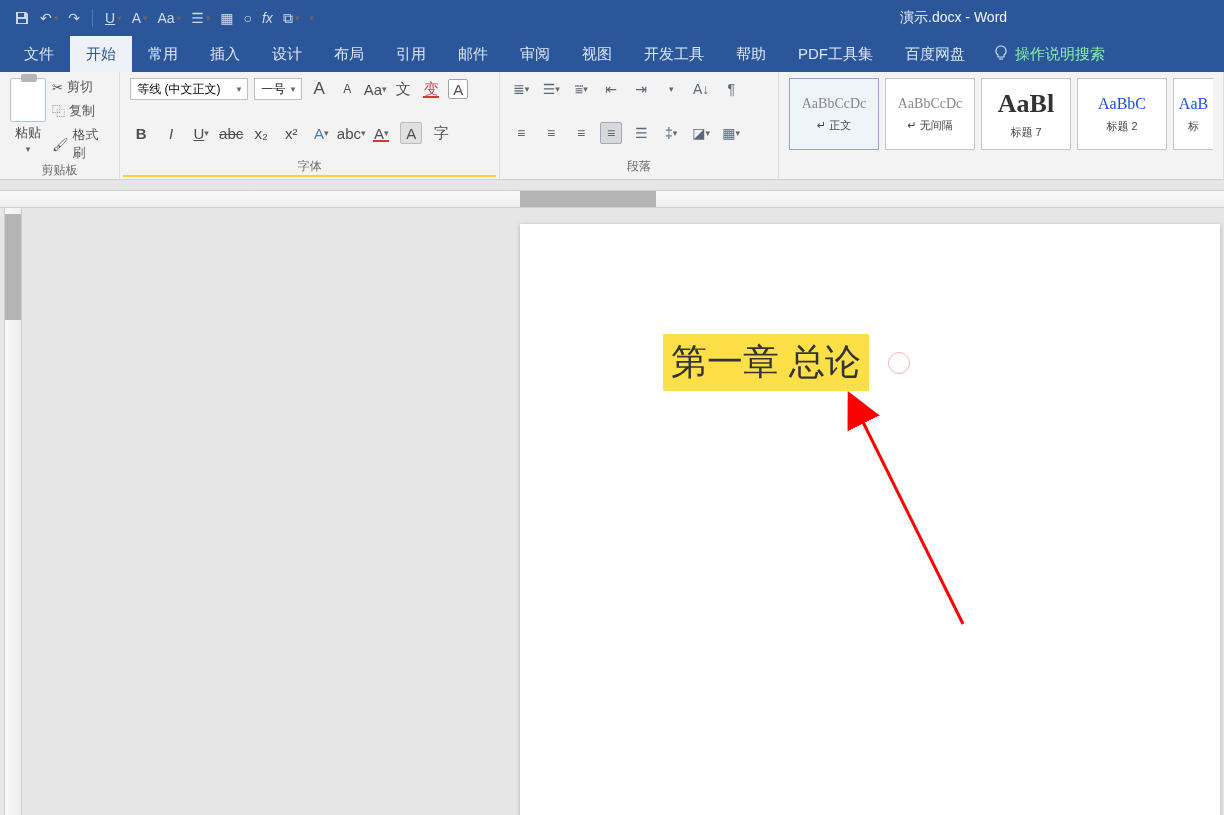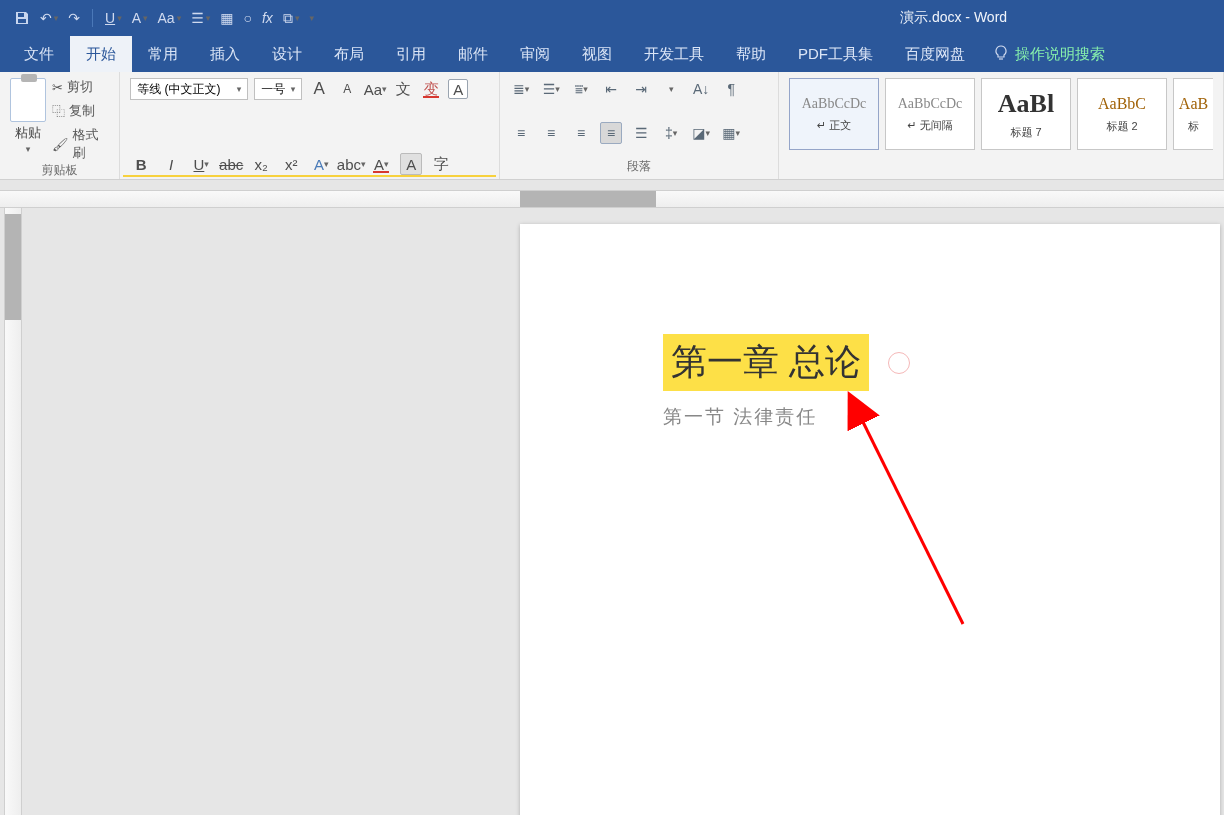--- a/index.html
+++ b/index.html
@@ -106,21 +106,21 @@
 .styles-group { display:flex; flex-direction:column; justify-content:space-between;}
 .styles-cells { display:flex; gap:6px; height:72px; }
 .style-cell {
   width:90px; border:1px solid #c7c7c7; background:#fff;
   display:flex; flex-direction:column; align-items:center; justify-content:center;
   font-size:11px; color:#444; cursor:pointer; gap:6px;
 }
 .style-cell.selected { border:1px solid #95a5c9; background:#eff4fb; }
 .sc-preview { font-family: serif; font-size:14px; color:#888; }
 .sc-preview.big { font-size:26px; font-weight:600; color:#333; }
-.sc-preview.med { font-size:16px; color:#a16207; }
+.sc-preview.med { font-size:16px; color:#1d4ed8; }
 .workspace {
   position: absolute;
   top: 180px; left:0; right:0; bottom:0;
   background: #e6e6e6;
 }
 .doc-page {
   position: absolute;
   left: 520px;
   top: 44px;
   width: 700px;
@@ -302,20 +302,21 @@
           <span style="position:relative;">abc</span>
           <span class="caret">▾</span>
         </span>
       <span class="ico red-underline">
           <span>A</span>
           <span class="caret">▾</span>
         </span>
       <span class="ico" style="background:#e0e0e0;border:1px solid #bbb;">A</span>
       <span class="ico">字</span>
     </div>
+    <div class="group-label">字体</div>
   </div>
 
   <div class="group paragraph-group" style="width:320px;">
     <div class="row">
       <span class="ico">≣<span class="caret">▾</span></span>
       <span class="ico">☰<span class="caret">▾</span></span>
       <span class="ico">⩸<span class="caret">▾</span></span>
       <span class="ico">⇤</span>
       <span class="ico">⇥</span>
       <span class="ico">
@@ -368,21 +369,20 @@
   <div class="ruler-h">
     <div class="dark"></div>
   </div>
   <div class="ruler-v">
     <div class="dark"></div>
   </div>
 
   <div class="doc-page">
     <div class="heading-box">第一章  总论</div>
     <div class="handle-circle" style="left:368px; top:128px;"></div>
-    <div class="subheading">第一节  法律责任</div>
 
     <svg class="arrow-svg" width="380" height="360" style="left:143px; top:110px;">
       <defs>
         <marker id="ah" markerWidth="12" markerHeight="12" refX="2" refY="6" orient="auto">
           <path d="M0,0 L12,6 L0,12 z" fill="#ff0000"></path>
         </marker>
       </defs>
       <line x1="300" y1="290" x2="198" y2="84" stroke="#ff0000" stroke-width="3" marker-end="url(#ah)"></line>
     </svg>
   </div>

